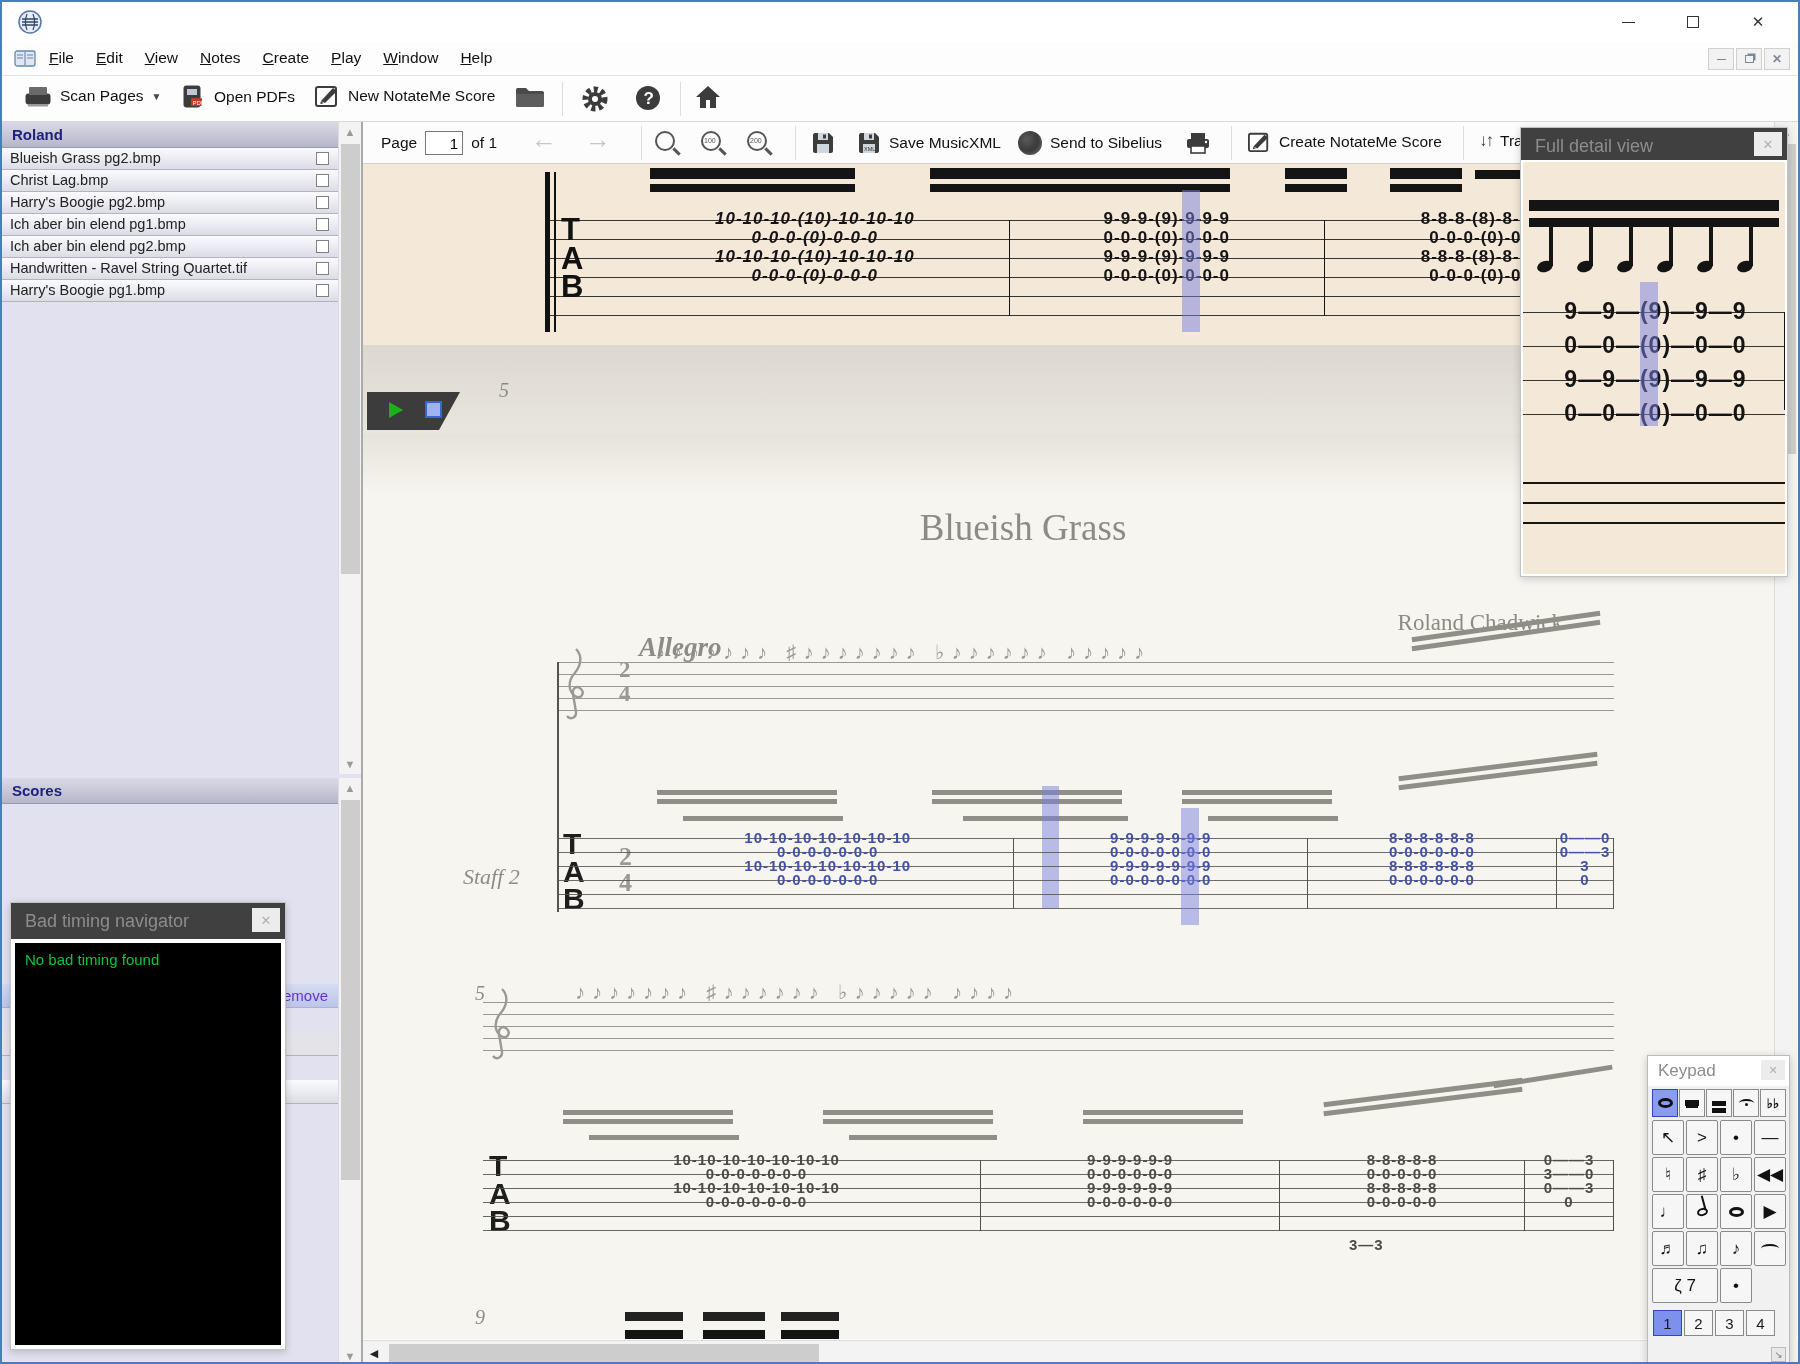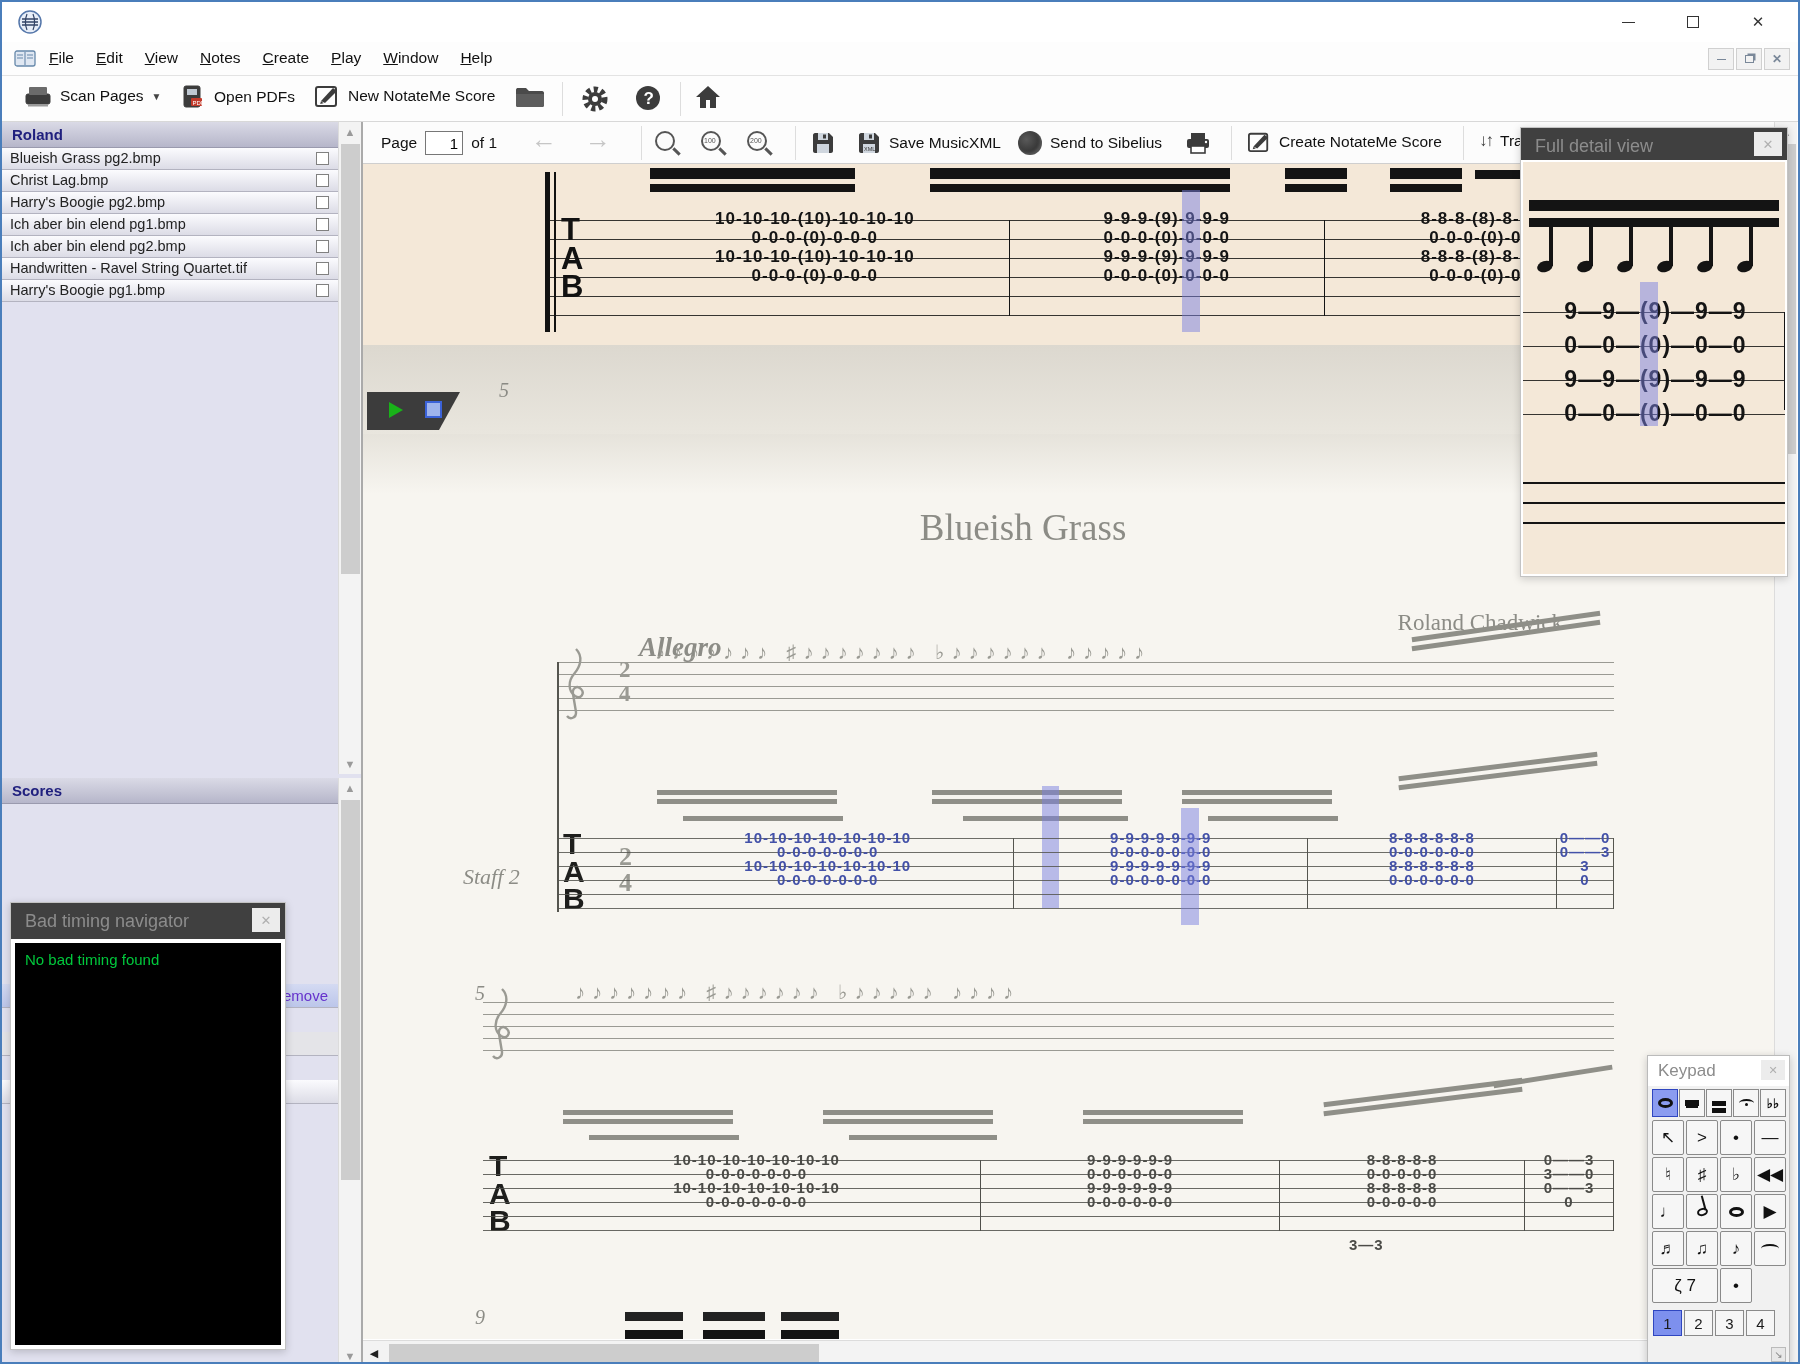--- a/index.html
+++ b/index.html
@@ -364,21 +364,21 @@
         <div>B</div>
     </div>
     <div class="tabsys" style="left:186px;top:56px;width:1176px;height:96px;color:#141414;--ml:72px">
         <div class="tline" style="top: 0px;"></div>
         <div class="tline" style="top: 19px;"></div>
         <div class="tline" style="top: 38px;"></div>
         <div class="tline" style="top: 57px;"></div>
         <div class="tline" style="top: 76px;"></div>
         <div class="tline" style="top: 95px;"></div>
         <div class="tmeasures" style="left: 72px;">
-          <div class="tmeasure" style="flex-grow: 74;">
+          <div class="tmeasure" style="flex-grow: 74; font-style: italic;">
             <div class="trow" style="top: -10.54px; font-size: 17px; color: currentcolor;">10-10-10-(10)-10-10-10</div>
             <div class="trow" style="top: 8.46px; font-size: 17px; color: currentcolor;">0-0-0-(0)-0-0-0</div>
             <div class="trow" style="top: 27.46px; font-size: 17px; color: currentcolor;">10-10-10-(10)-10-10-10</div>
             <div class="trow" style="top: 46.46px; font-size: 17px; color: currentcolor;">0-0-0-(0)-0-0-0</div>
           </div>
           <div class="tmeasure" style="flex-grow: 60;">
             <div class="trow" style="top: -10.54px; font-size: 17px; color: currentcolor;">9-9-9-(9)-9-9-9</div>
             <div class="trow" style="top: 8.46px; font-size: 17px; color: currentcolor;">0-0-0-(0)-0-0-0</div>
             <div class="trow" style="top: 27.46px; font-size: 17px; color: currentcolor;">9-9-9-(9)-9-9-9</div>
             <div class="trow" style="top: 46.46px; font-size: 17px; color: currentcolor;">0-0-0-(0)-0-0-0</div>

